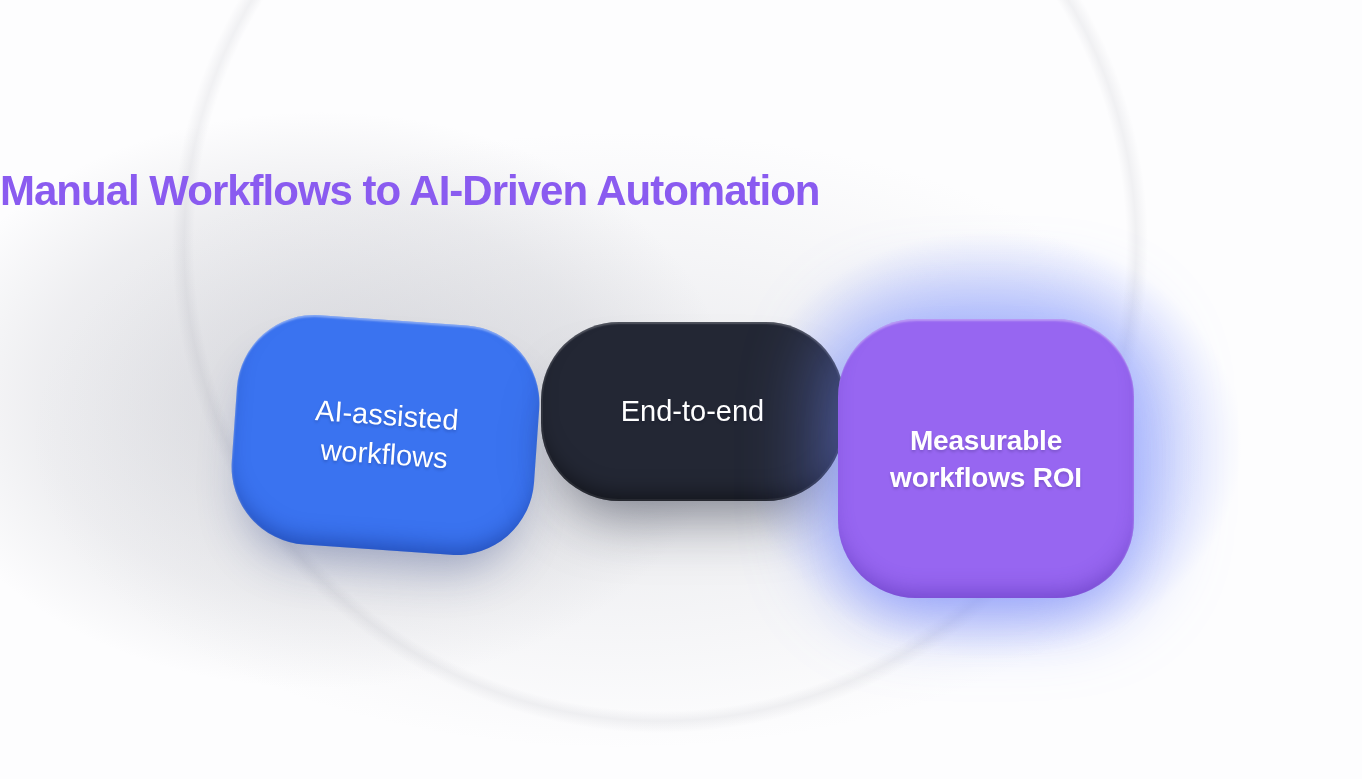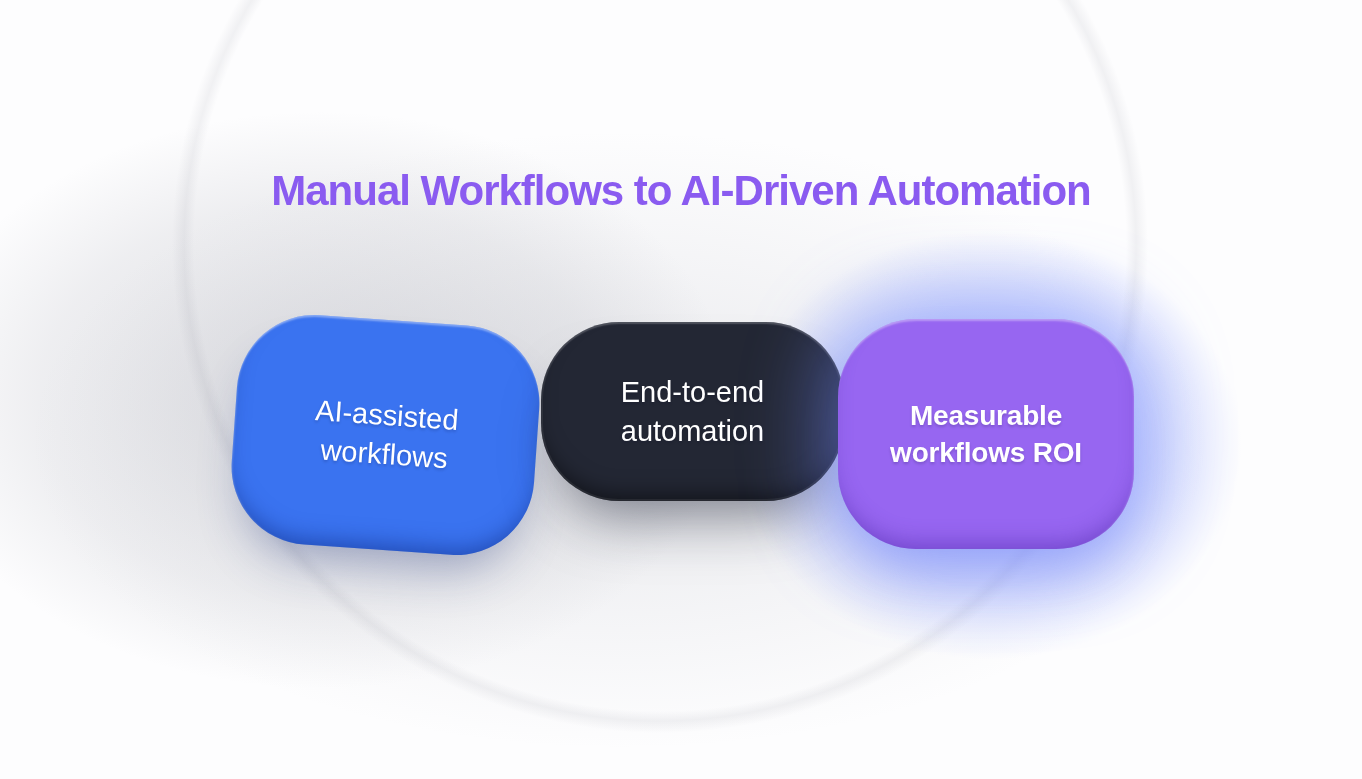--- a/index.html
+++ b/index.html
@@ -36,21 +36,21 @@
         rgba(148, 151, 164, 0.00) 72%),
       #fdfdfe;
   }
 
   .title {
     position: absolute;
     left: 0;
     top: 166px;
     width: 100%;
     margin: 0;
-    text-align: center;
+    text-align: left;
     font-size: 42px;
     line-height: 50px;
     font-weight: 700;
     letter-spacing: -1px;
     color: #8a5bf0;
   }
 
   .card {
     position: absolute;
     border-radius: 78px;
@@ -98,21 +98,21 @@
     box-shadow:
       inset 0 0 0 2px rgba(255, 255, 255, 0.07),
       inset 0 3px 2px -1px rgba(255, 255, 255, 0.16),
       inset 0 -14px 22px -9px rgba(0, 0, 0, 0.55);
   }
 
   .card-purple {
     left: 838px;
     top: 319px;
     width: 296px;
-    height: 230px;
+    height: 279px;
     z-index: 3;
     box-shadow:
       0 0 70px 26px rgba(120, 142, 255, 0.40),
       0 28px 55px -20px rgba(108, 118, 240, 0.45);
   }
   .card-purple::after {
     box-shadow:
       inset 0 3px 2px -1px rgba(255, 255, 255, 0.35),
       inset -2px 0 2px -1px rgba(255, 255, 255, 0.15),
       inset 0 -14px 22px -9px rgba(72, 35, 160, 0.48);
@@ -142,21 +142,20 @@
   <div class="card card-blue" style="background: rgb(58, 115, 240); color: rgb(255, 255, 255);">
     <div class="card-label">
       <span class="line">AI-assisted</span>
       <span class="line">workflows</span>
     </div>
   </div>
 
   <div class="card card-dark" style="background: rgb(35, 39, 52); color: rgb(255, 255, 255);">
     <div class="card-label">
       <span class="line">End-to-end</span>
-      <span class="line">automation</span>
     </div>
   </div>
 
   <div class="card card-purple" style="background: rgb(151, 102, 241); color: rgb(255, 255, 255);">
     <div class="card-label">
       <span class="line">Measurable</span>
       <span class="line">workflows ROI</span>
     </div>
   </div>
 

